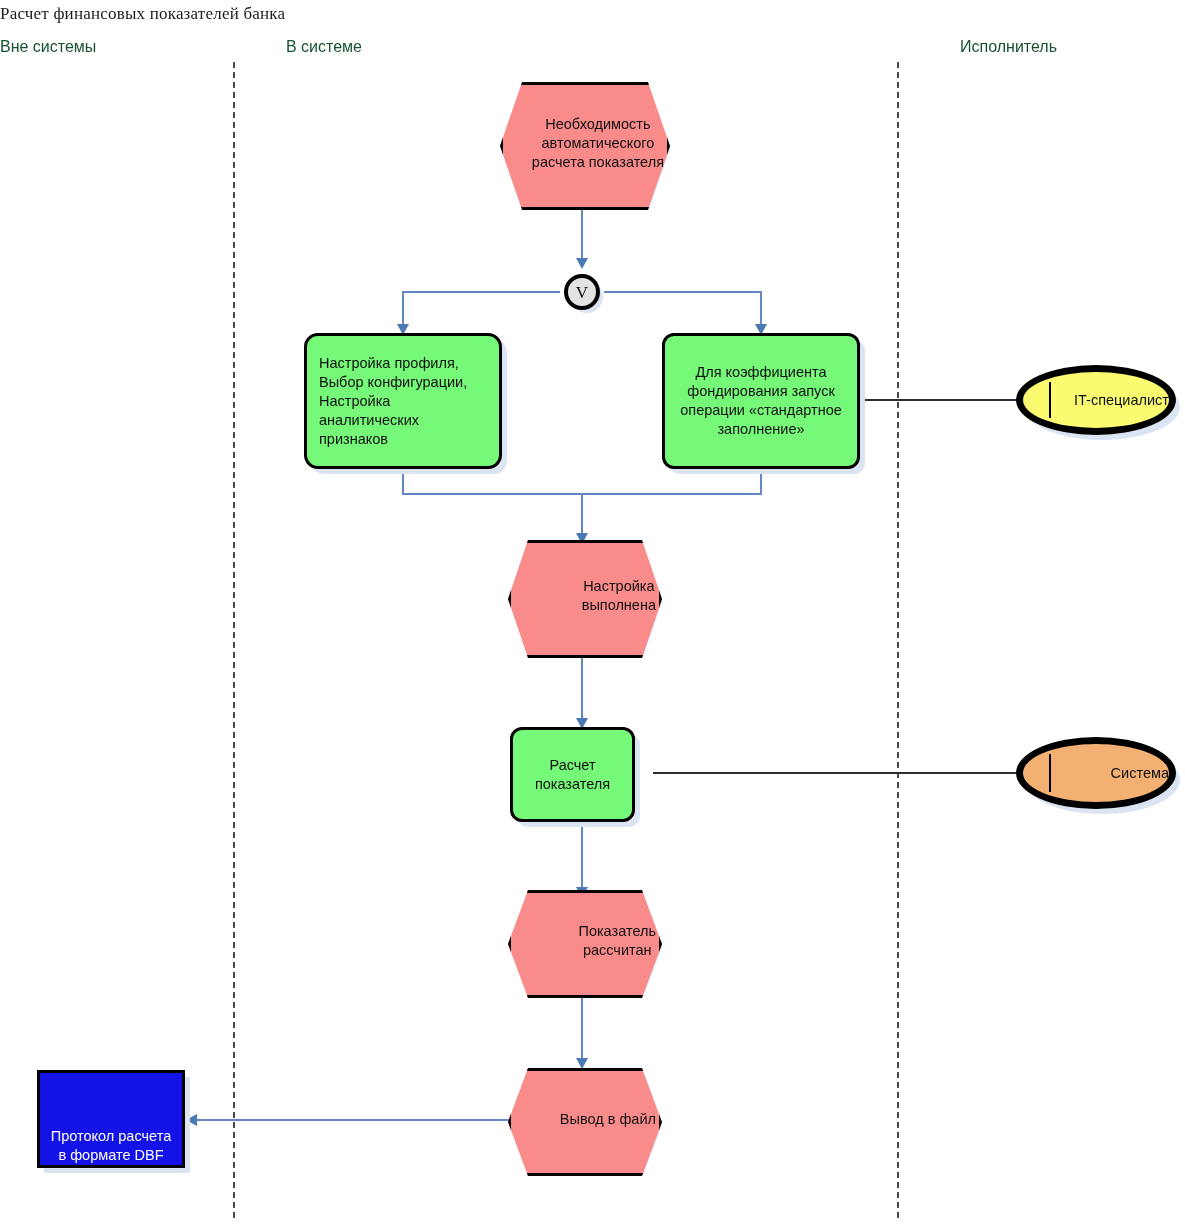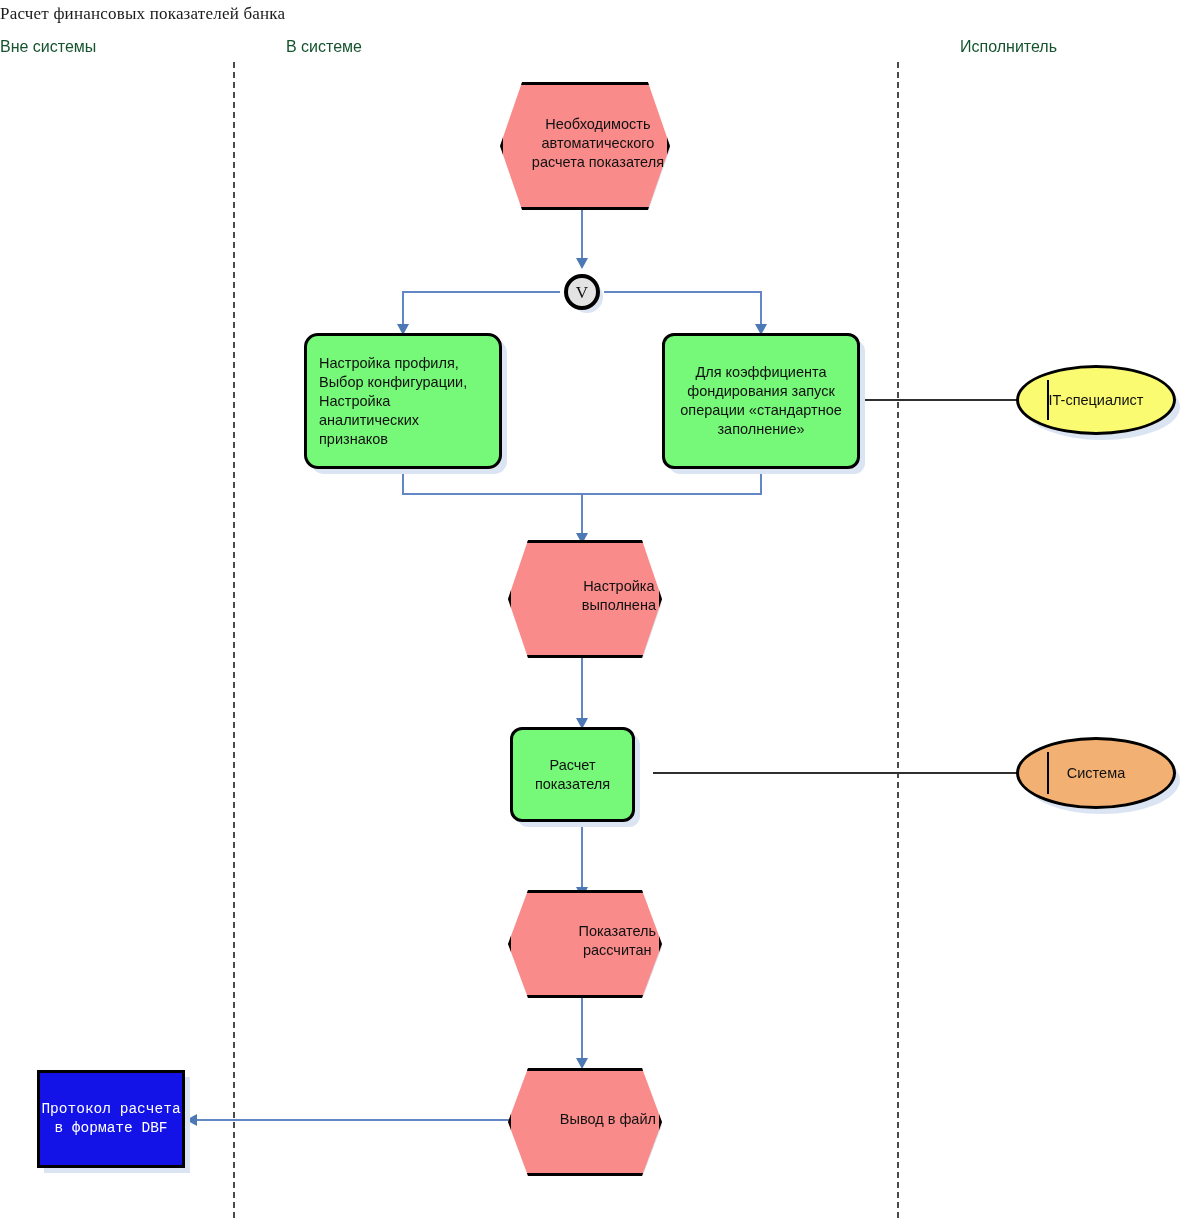--- a/index.html
+++ b/index.html
@@ -94,44 +94,43 @@
     border-radius: 14px;
     box-shadow: 6px 6px 0 -1px #dbe4f2;
     padding: 0 12px;
   }
   .func.center { justify-content: center; text-align: center; border-radius: 12px; }
   .func.left   { justify-content: flex-start; text-align: left; }
   
   .org {
     display: flex;
     align-items: center;
-    justify-content: center;
+    justify-content: flex-end;
     background: #fbfb72;
-    border: 3px solid #000000;
+    border: 7px solid #000000;
     border-radius: 50%;
     box-shadow: 6px 7px 0 -2px #dbe4f2;
   }
   .org.system { background: #f2b073; }
   .org .org-bar {
     position: absolute;
     left: 18%;
     top: 18%;
     height: 64%;
     border-left: 2.5px solid #000000;
   }
   
   .data-rect {
     display: flex;
-    align-items: center;
+    align-items: flex-end;
     justify-content: center;
     text-align: center;
     background: #1313e8;
     border: 3px solid #000000;
     box-shadow: 6px 6px 0 -1px #dbe4f2;
-    font-family: Liberation Mono, monospace;
   }
   .data-rect .node-label { color: #ffffff; }
   
   .junction {
     display: flex;
     align-items: center;
     justify-content: center;
     background: #e3e3e3;
     border: 4px solid #000000;
     border-radius: 50%;

